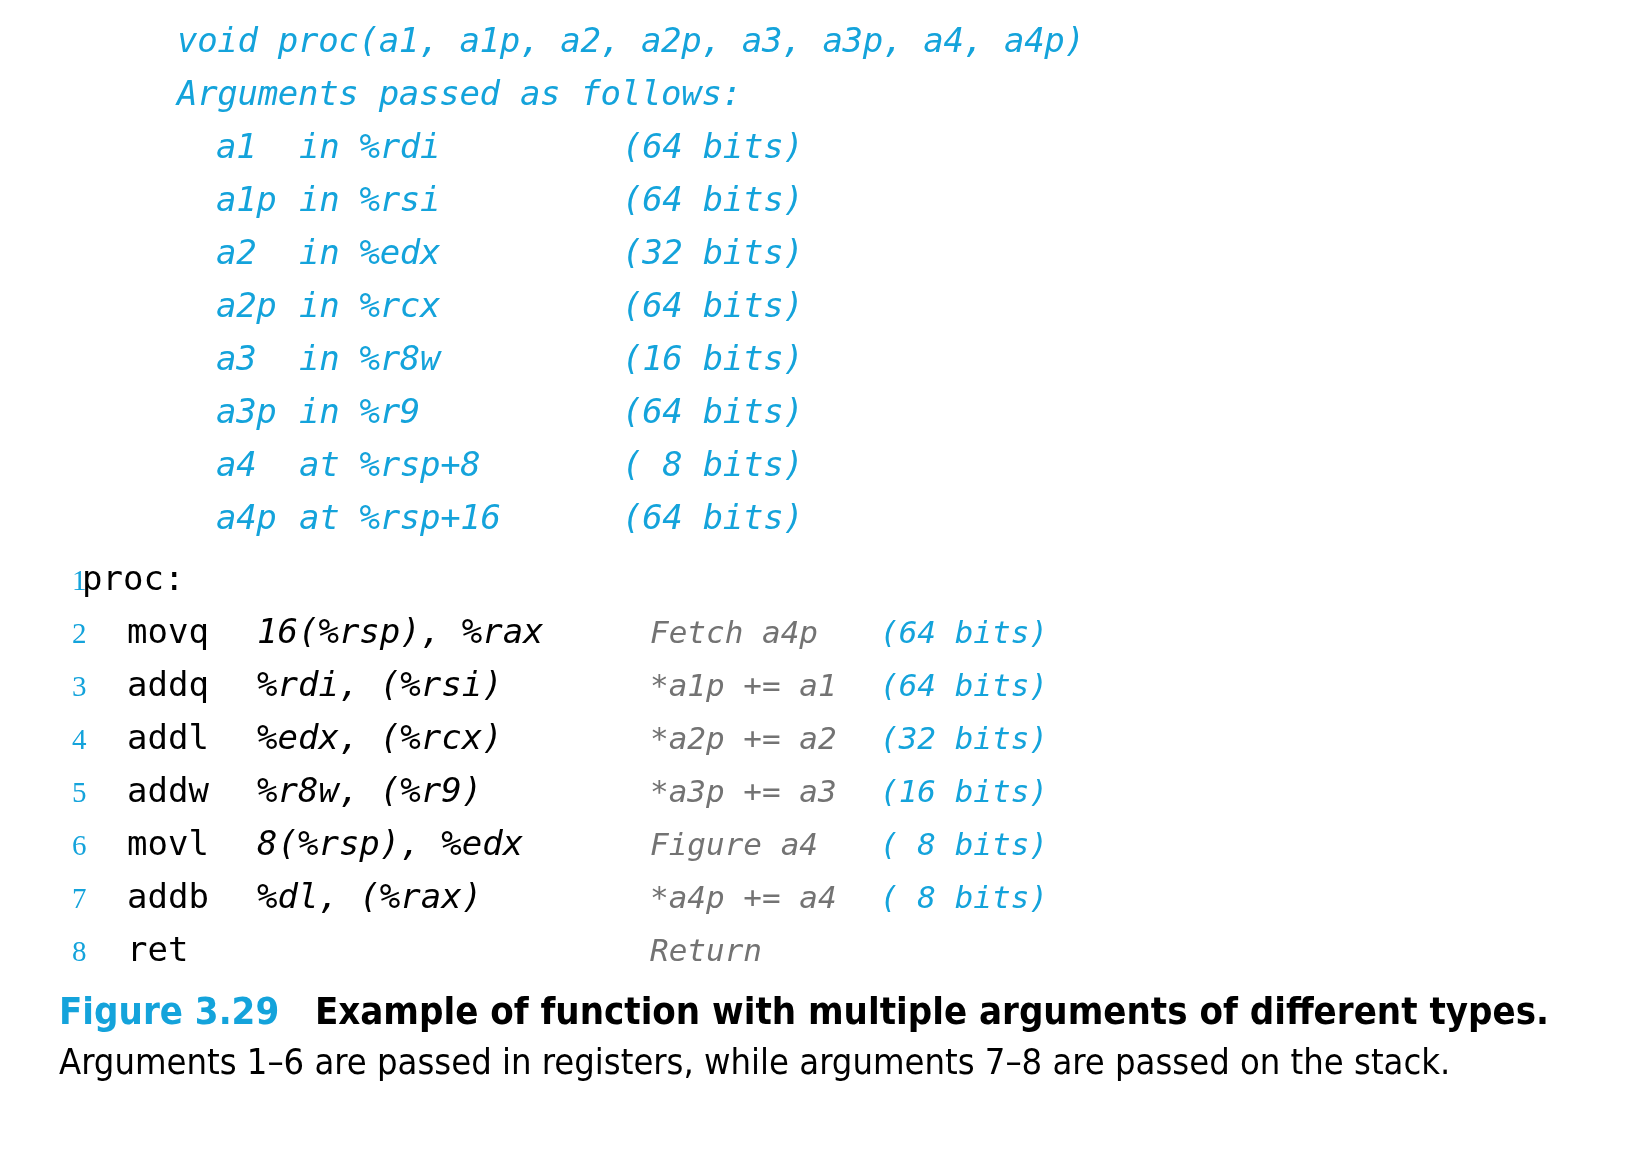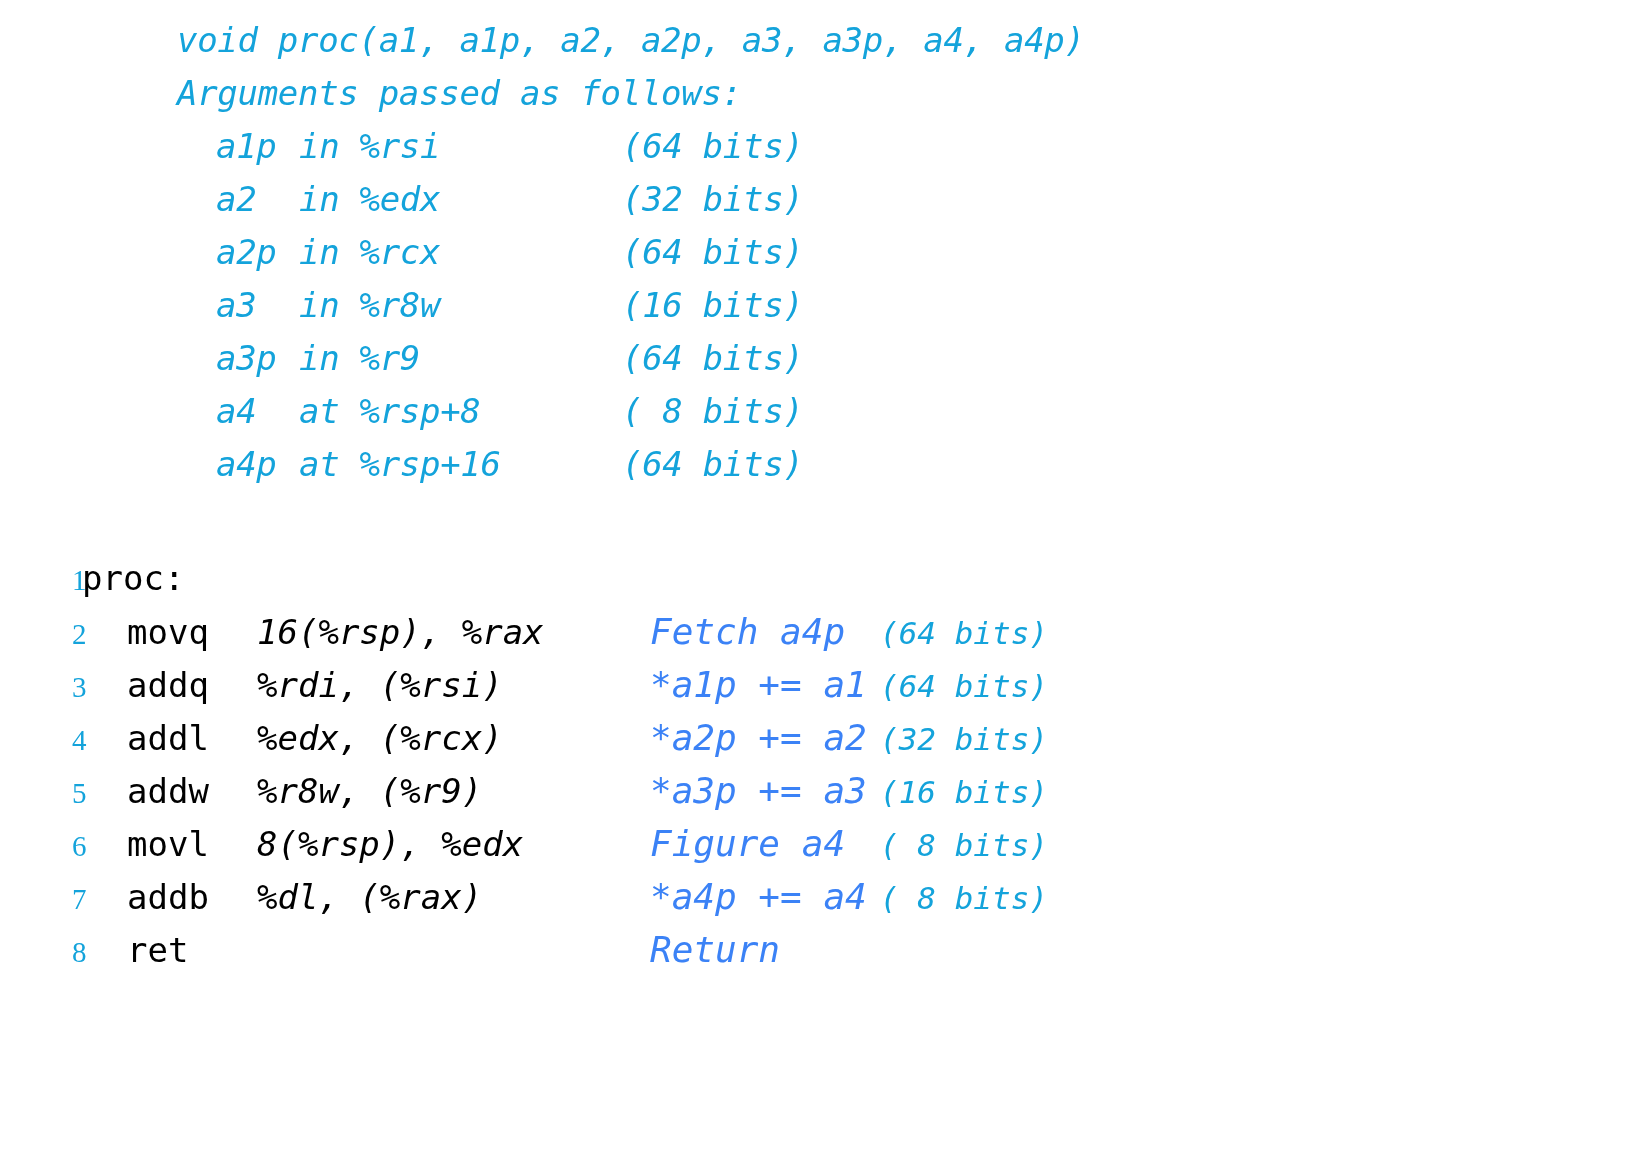--- a/index.html
+++ b/index.html
@@ -84,24 +84,24 @@
     display: inline-block;
     width: 393px;
     color: #000000;
     font-family: "DejaVu Sans Mono", "Liberation Mono", monospace;
     font-size: 34px;
     font-style: italic;
   }
   .cmt {
     display: inline-block;
     width: 230px;
-    color: #3b82f6;
+    color: #737373;
     font-family: "DejaVu Sans Mono", "Liberation Mono", monospace;
     font-style: italic;
-    font-size: 36px;
+    font-size: 31px;
   }
   .cbits {
     display: inline-block;
     color: #14a3db;
     font-family: "DejaVu Sans Mono", "Liberation Mono", monospace;
     font-style: italic;
     font-size: 31px;
   }
 
   
@@ -139,20 +139,21 @@
 <body>
 
 <div class="figure">
 
   <div class="cblock">
 
     <div class="cline"><span class="indent1"></span><span>void proc(a1, a1p, a2, a2p, a3, a3p, a4, a4p)</span></div>
 
     <div class="cline"><span class="indent1"></span><span>Arguments passed as follows:</span></div>
 
+    <div class="cline"><span class="indent2"></span><span class="arg-name">a1</span><span class="arg-loc">in %rdi</span><span class="arg-bits">(64 bits)</span></div>
 
     <div class="cline"><span class="indent2"></span><span class="arg-name">a1p</span><span class="arg-loc">in %rsi</span><span class="arg-bits">(64 bits)</span></div>
 
     <div class="cline"><span class="indent2"></span><span class="arg-name">a2</span><span class="arg-loc">in %edx</span><span class="arg-bits">(32 bits)</span></div>
 
     <div class="cline"><span class="indent2"></span><span class="arg-name">a2p</span><span class="arg-loc">in %rcx</span><span class="arg-bits">(64 bits)</span></div>
 
     <div class="cline"><span class="indent2"></span><span class="arg-name">a3</span><span class="arg-loc">in %r8w</span><span class="arg-bits">(16 bits)</span></div>
 
     <div class="cline"><span class="indent2"></span><span class="arg-name">a3p</span><span class="arg-loc">in %r9</span><span class="arg-bits">(64 bits)</span></div>
@@ -176,14 +177,18 @@
     <div class="arow"><span class="lineno">5</span><span class="mnem">addw</span><span class="ops">%r8w, (%r9)</span><span class="cmt">*a3p += a3</span><span class="cbits">(16 bits)</span></div>
 
     <div class="arow"><span class="lineno">6</span><span class="mnem">movl</span><span class="ops">8(%rsp), %edx</span><span class="cmt">Figure a4</span><span class="cbits">( 8 bits)</span></div>
 
     <div class="arow"><span class="lineno">7</span><span class="mnem">addb</span><span class="ops">%dl, (%rax)</span><span class="cmt">*a4p += a4</span><span class="cbits">( 8 bits)</span></div>
 
     <div class="arow"><span class="lineno">8</span><span class="mnem">ret</span><span class="ops"></span><span class="cmt">Return</span><span class="cbits"></span></div>
 
   </div>
 
+  <div class="caption">
+    <div class="cap-line1"><span class="cap-num">Figure 3.29</span><span>&nbsp;&nbsp;&nbsp;</span><span class="cap-title">Example of function with multiple arguments of different types.</span></div>
+    <div class="cap-line2">Arguments 1–6 are passed in registers, while arguments 7–8 are passed on the stack.</div>
+  </div>
 
 </div>
 
 </body></html>

